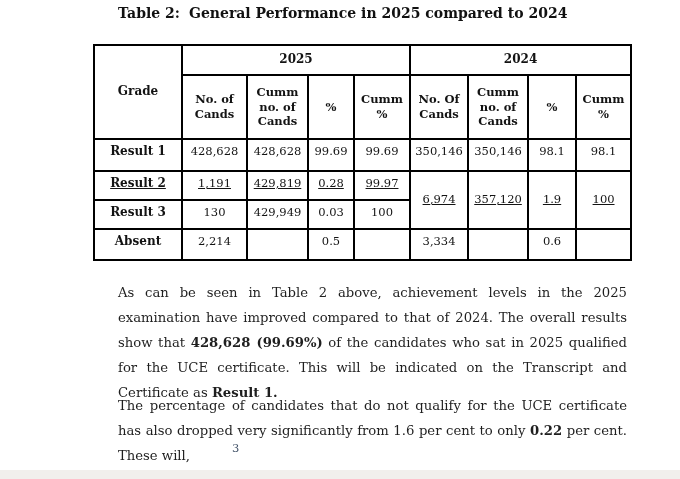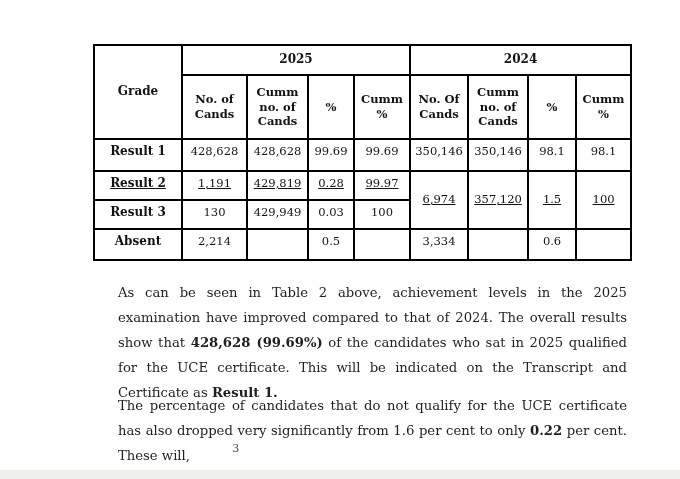--- a/index.html
+++ b/index.html
@@ -93,20 +93,23 @@
     width: 680px;
     height: 9px;
     background: #f1efec;
   }
 </style>
 </head>
 <body>
 
 <div class="page">
 
+  <div class="doc-title">
+    <span class="title-label">Table 2:</span><span>General Performance in 2025 compared to 2024</span>
+  </div>
 
   <table class="perf-table">
     <colgroup>
       <col style="width:88px">
         <col style="width:65px">
         <col style="width:61px">
         <col style="width:46px">
         <col style="width:56px">
       <col style="width:58px">
         <col style="width:60px">
@@ -143,21 +146,21 @@
         <td>98.1</td>
       </tr>
       <tr class="r2">
         <td class="grade-cell">Result 2</td>
         <td>1,191</td>
         <td>429,819</td>
         <td>0.28</td>
         <td>99.97</td>
         <td class="merged" rowspan="2">6,974</td>
         <td class="merged" rowspan="2">357,120</td>
-        <td class="merged" rowspan="2">1.5</td>
+        <td class="merged" rowspan="2">1.9</td>
         <td class="merged" rowspan="2">100</td>
       </tr>
       <tr class="r3">
         <td class="grade-cell">Result 3</td>
         <td>130</td>
         <td>429,949</td>
         <td>0.03</td>
         <td>100</td>
       </tr>
       <tr class="r4">

